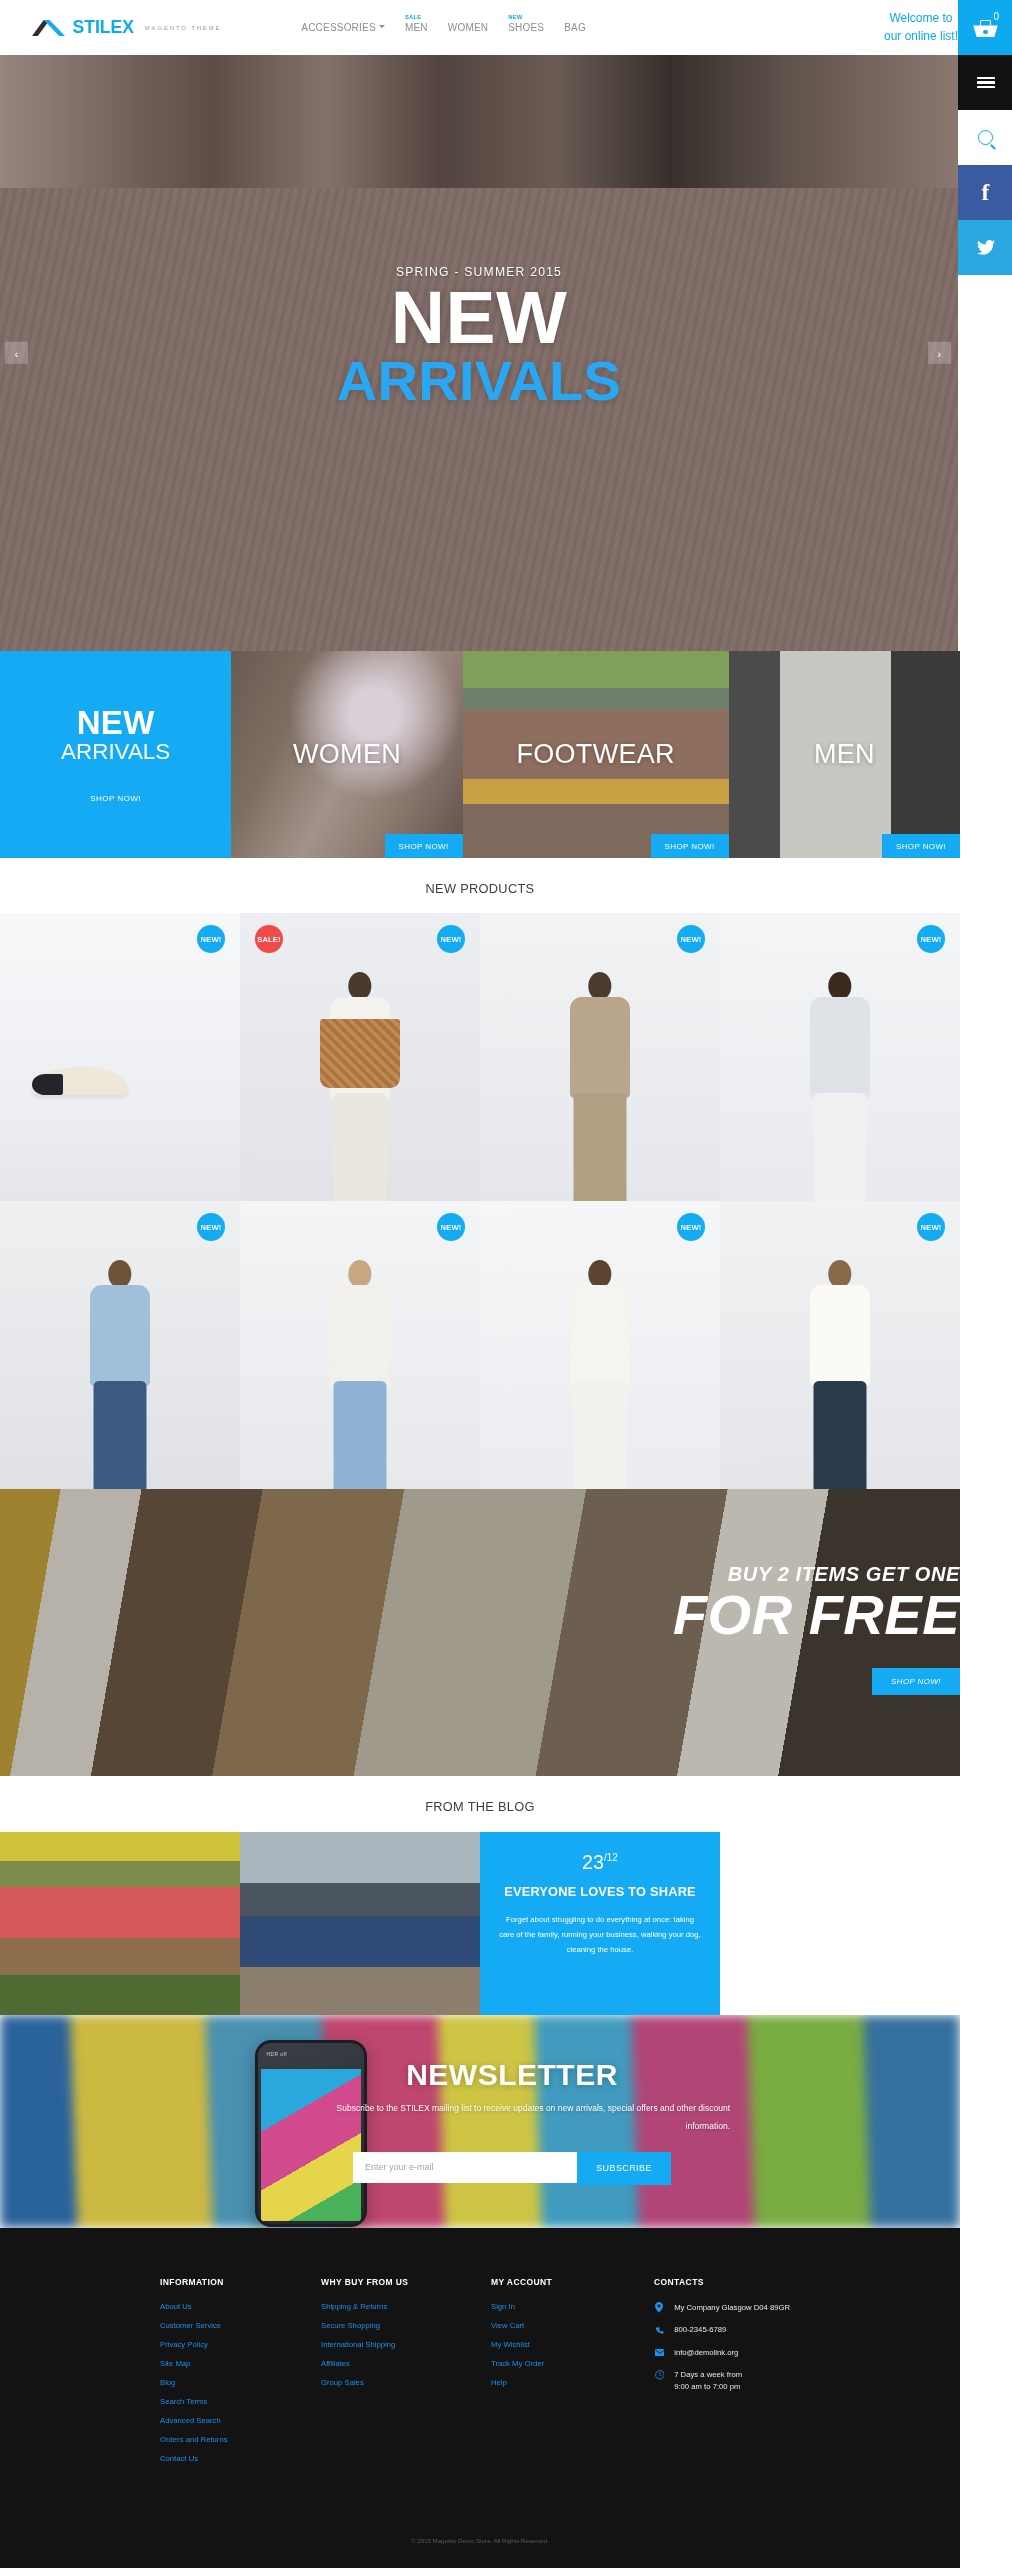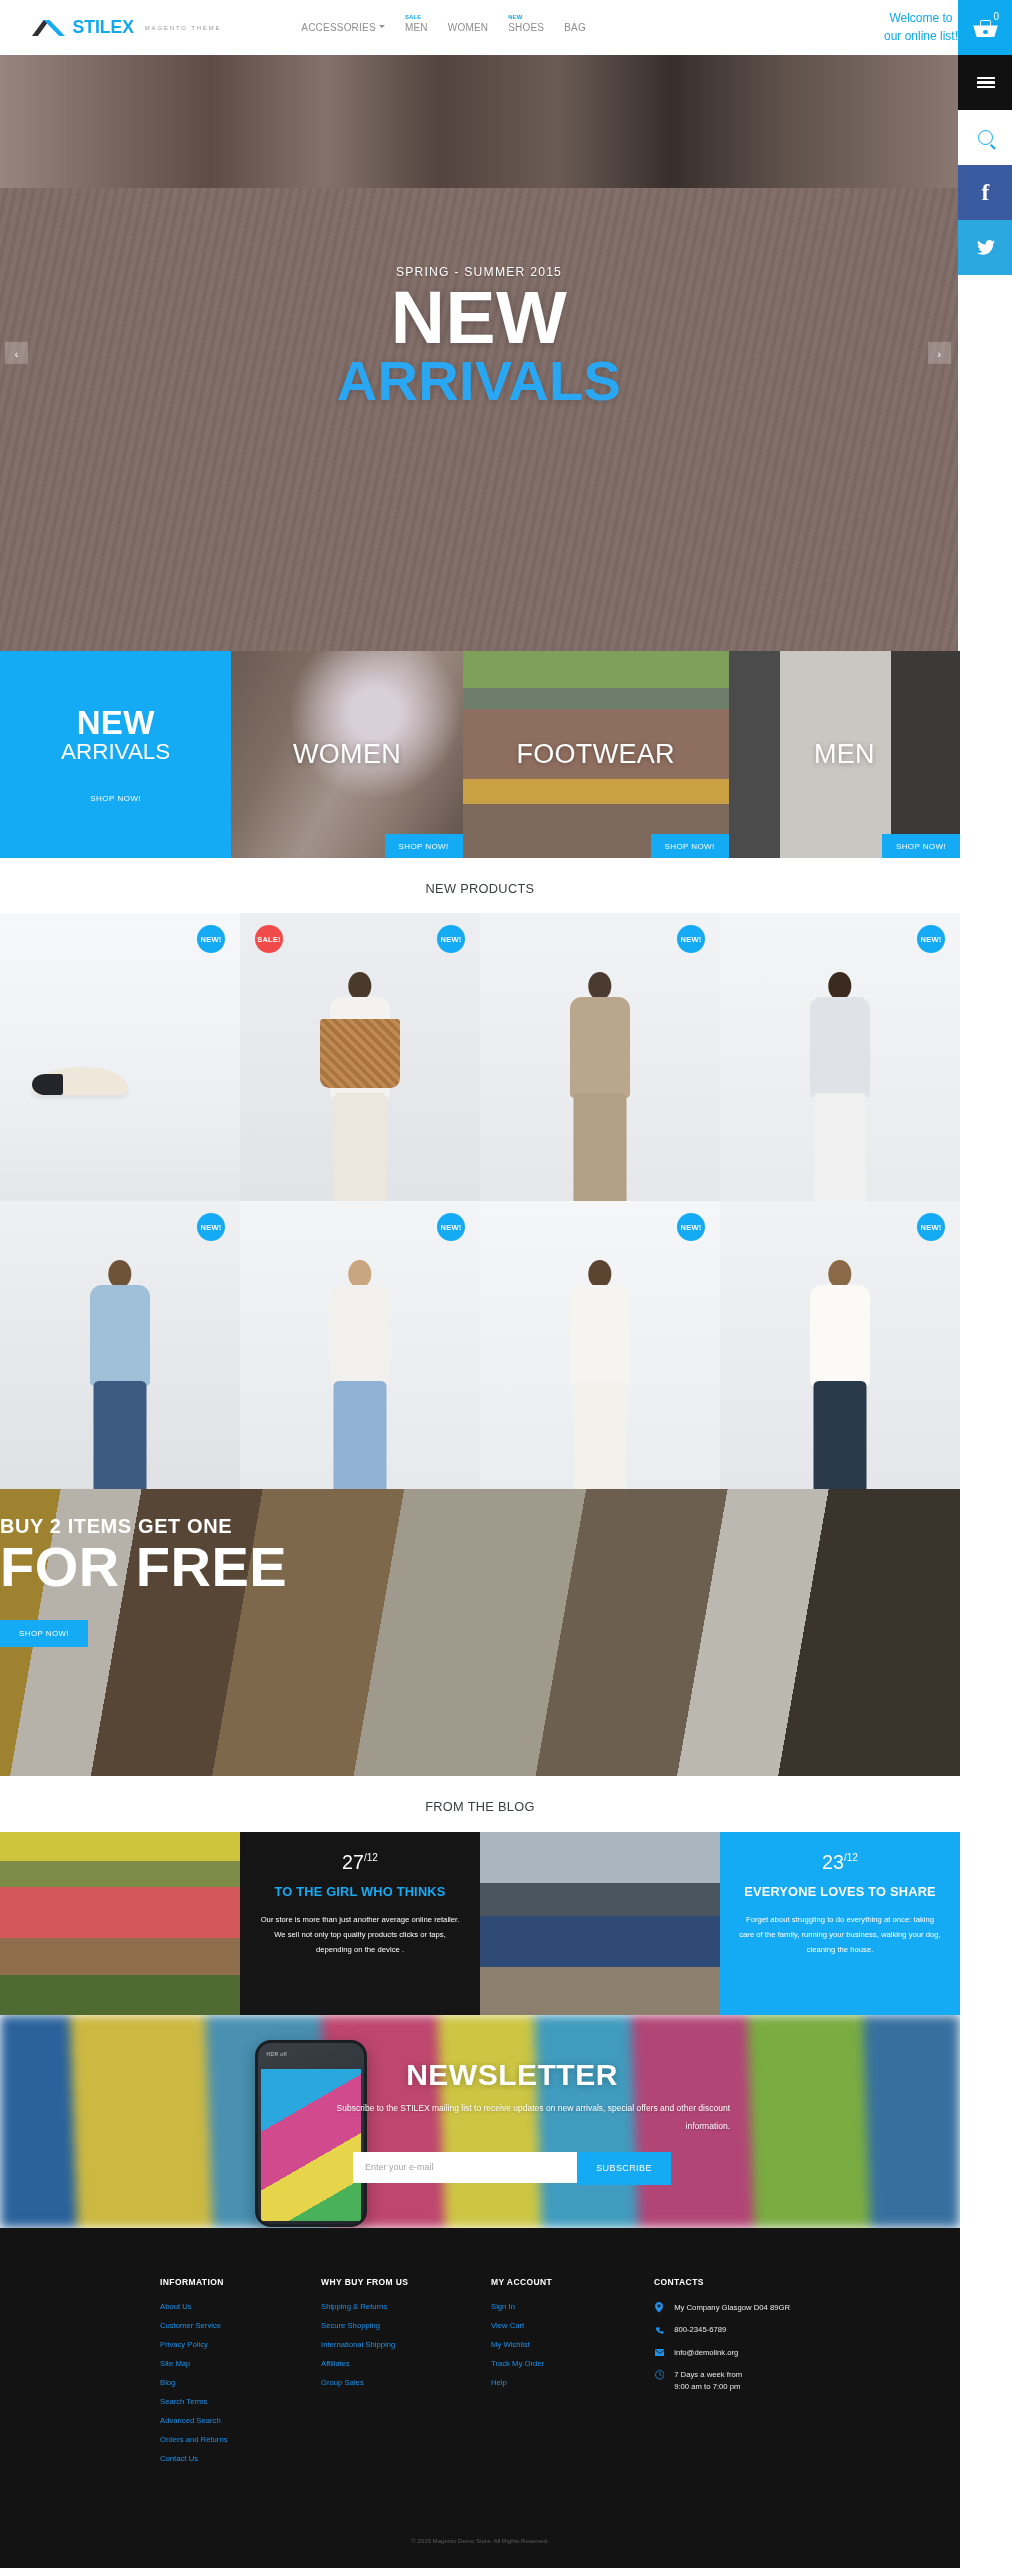--- a/index.html
+++ b/index.html
@@ -277,22 +277,22 @@
   .promo {
     position: relative; width: 960px; height: 287px; overflow: hidden;
   }
   .promo-bg {
     position: absolute; inset: 0;
     background:
       linear-gradient(rgba(0,0,0,.22), rgba(0,0,0,.22)),
       linear-gradient(100deg,#caa63c 0 6%, #e9e4d8 6% 14%, #6f5a44 14% 26%, #a08561 26% 40%, #cdc5b4 40% 58%, #8a7a66 58% 72%, #efece2 72% 82%, #4c4238 82% 100%);
   }
   .promo-inner {
-    position: relative; z-index: 2; text-align: left;
-    padding-top: 26px; color: #fff;
+    position: relative; z-index: 2; text-align: right;
+    padding-top: 74px; color: #fff; font-style: italic;
   }
   .promo-l1 { font-size: 20px; font-weight: 700; letter-spacing: 0.6px; }
   .promo-l2 { font-size: 56px; font-weight: 700; line-height: 1.05; letter-spacing: 0.5px; }
   .promo-btn {
     display: inline-block; margin-top: 22.4px;
     background: #15aaf4; color: #fff;
     padding: 9px 19px; font-size: 8px; letter-spacing: 0.4px; cursor: pointer;
   }
 
   
@@ -598,27 +598,20 @@
     <div class="promo-inner">
       <div class="promo-l1">BUY 2 ITEMS GET ONE</div>
       <div class="promo-l2">FOR FREE</div>
       <div class="promo-btn">SHOP NOW!</div>
     </div>
   </div>
 
   <div class="blog-title">FROM THE BLOG</div>
   <div class="blog-row">
     <div class="blog-img bimg1"></div>
-    <div class="blog-card dark">
-      <div class="blog-date">
-        <span>27</span><sup>/12</sup>
-      </div>
-      <div class="blog-heading">TO THE GIRL WHO THINKS</div>
-      <div class="blog-body">Our store is more than just another average online retailer. We sell not only top quality products clicks or taps, depending on the device .</div>
-    </div>
     <div class="blog-img bimg2"></div>
     <div class="blog-card blue">
       <div class="blog-date">
         <span>23</span><sup>/12</sup>
       </div>
       <div class="blog-heading">EVERYONE LOVES TO SHARE</div>
       <div class="blog-body">Forget about struggling to do everything at once: taking care of the family, running your business, walking your dog, cleaning the house.</div>
     </div>
   </div>
 

